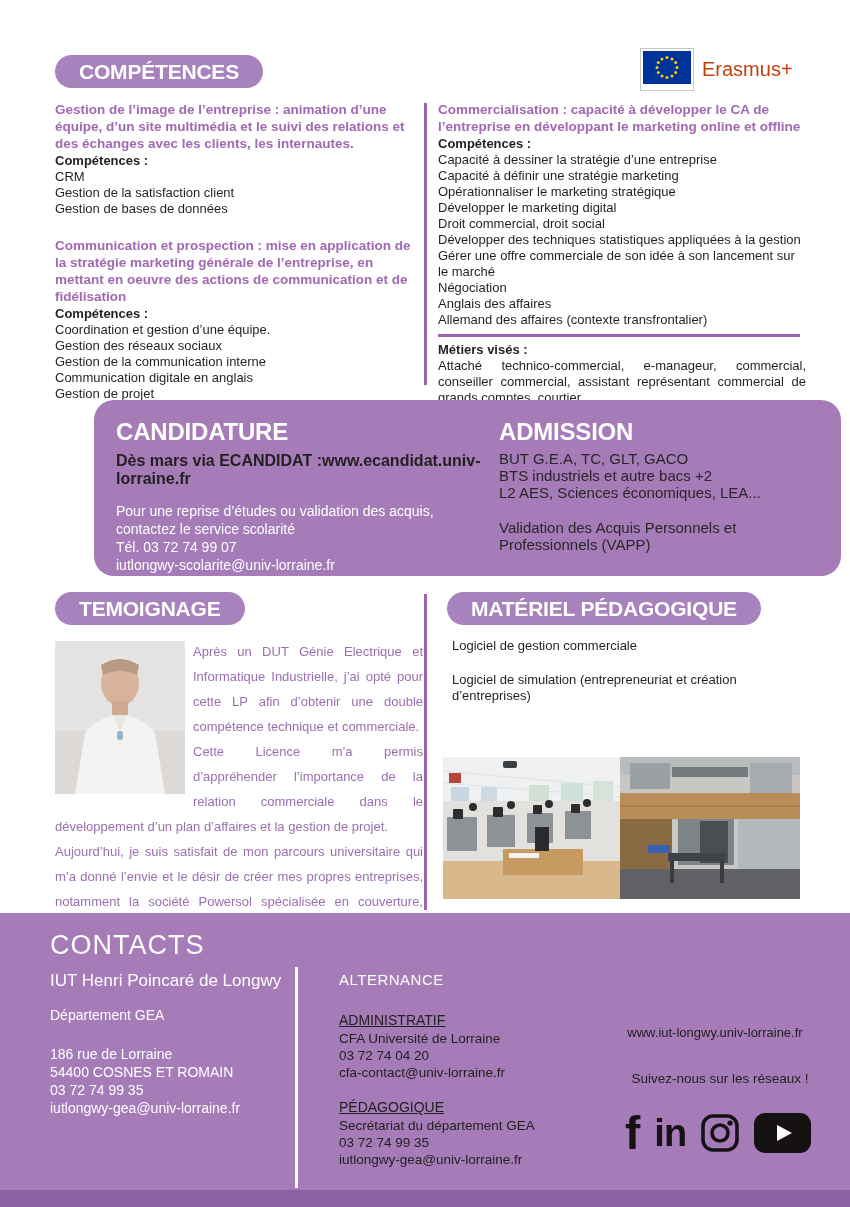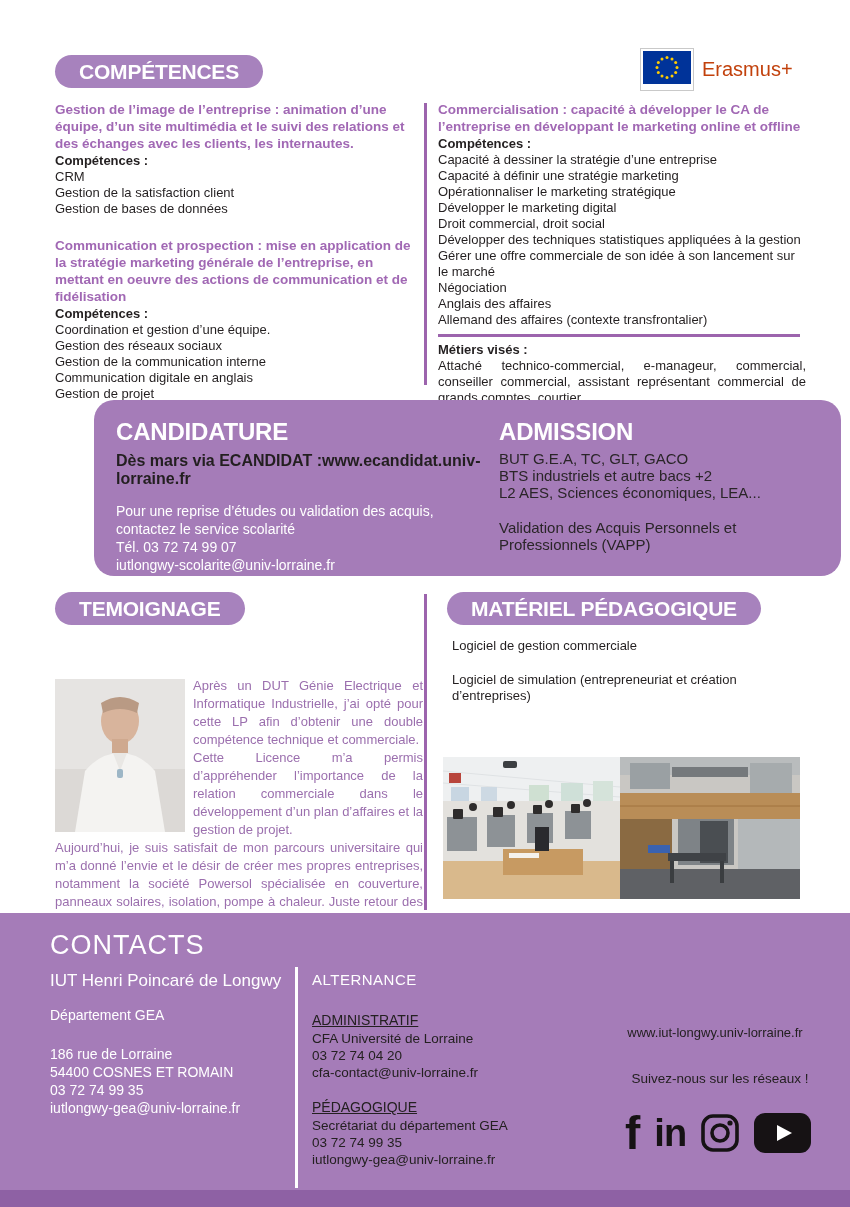--- a/index.html
+++ b/index.html
@@ -32,21 +32,21 @@
   .h-rule-purple { height:3px; background:#9c64ad; }
 
   
   .purple-box { background:#a57cb8; border-radius:20px; color:#ffffff; }
   .box-title { font-size:24px; font-weight:bold; letter-spacing:-0.2px; color:#ffffff; }
   .box-bold-dark { color:#231f20; font-weight:bold; font-size:16px; margin-top:6px; }
   .box-white-text { color:#ffffff; font-size:14px; line-height:18px; margin-top:14px; }
   .box-dark-text { color:#2a2528; font-size:15px; line-height:17px; margin-top:8px; }
 
   
-  .testimonial-wrap { font-size:13px; line-height:18px; color:#9b6fae; text-align:justify;margin-top:38px; }
+  .testimonial-wrap { font-size:13px; line-height:25px; color:#9b6fae; text-align:justify; }
   .testimonial-wrap p { margin:0; }
   .portrait {
     float:left; width:130px; height:153px; margin:2px 8px 4px 0;
     background:linear-gradient(180deg,#e9e7e6 0%,#dcdad8 60%,#cfcdca 100%);
     position:relative; overflow:hidden;
   }
   .signature { font-style:italic; color:#9b6fae; font-size:13.5px; }
 
   
   .photo { display:block; }
@@ -239,21 +239,21 @@
     <div class="abs contacts-white" style="left:50px; top:94px; font-size:14px;">Département GEA</div>
     <div class="abs contacts-white" style="left:50px; top:132px; font-size:14px; line-height:18px;">
       <div>186 rue de Lorraine</div>
       <div>54400 COSNES ET ROMAIN</div>
       <div>03 72 74 99 35</div>
       <div>iutlongwy-gea@univ-lorraine.fr</div>
     </div>
 
     <div class="abs v-divider-white" style="left:295px; top:54px; height:221px;"></div>
 
-    <div class="abs" style="left:312px; top:58px; width:260px;">
+    <div class="abs" style="left:339px; top:58px; width:260px;">
       <div class="contacts-white" style="font-size:15px; letter-spacing:0.5px;">ALTERNANCE</div>
       <div class="contacts-dark underline" style="font-size:14px; margin-top:24px;">ADMINISTRATIF</div>
       <div class="contacts-dark" style="font-size:13.5px; line-height:17px; margin-top:2px;">
         <div>CFA Université de Lorraine</div>
         <div>03 72 74 04 20</div>
         <div>cfa-contact@univ-lorraine.fr</div>
       </div>
       <div class="contacts-dark underline" style="font-size:14px; margin-top:18px;">PÉDAGOGIQUE</div>
       <div class="contacts-dark" style="font-size:13.5px; line-height:17px; margin-top:2px;">
         <div>Secrétariat du département GEA</div>

